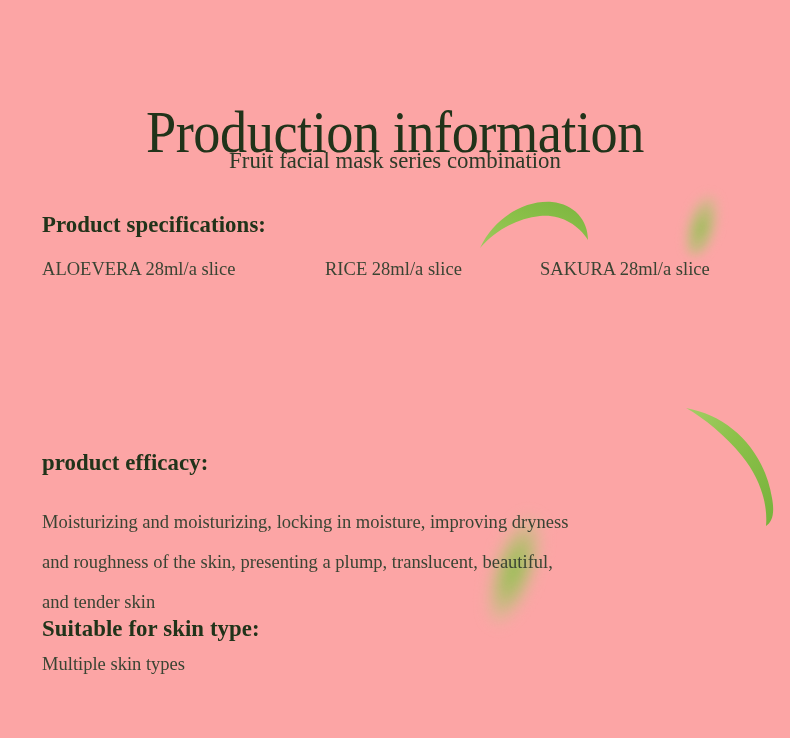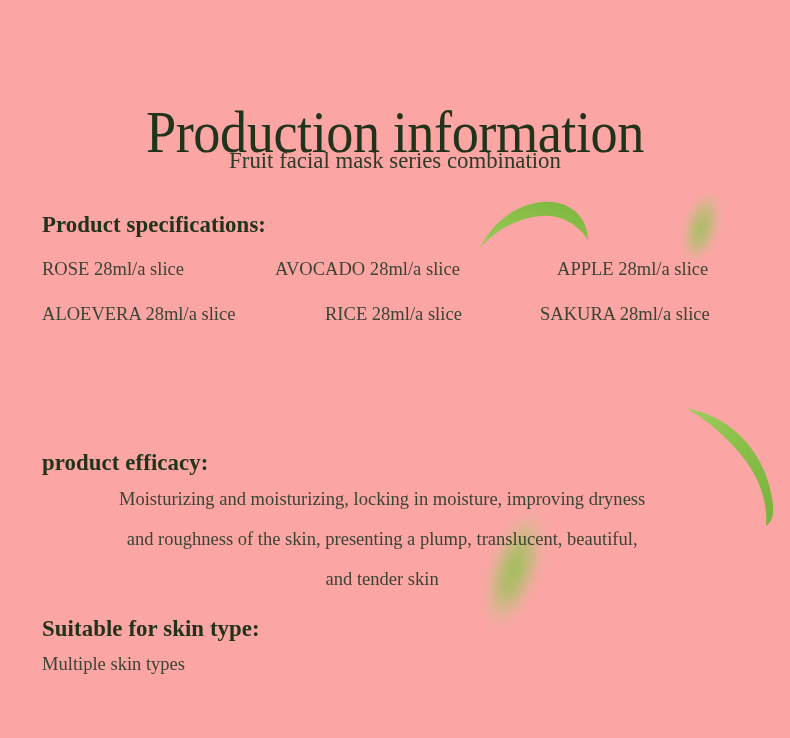--- a/index.html
+++ b/index.html
@@ -161,23 +161,22 @@
 
   
   .efficacy-heading {
     position: absolute;
     left: 42px;
     top: 449px;
   }
   .efficacy-body {
     position: absolute;
     left: 42px;
-    top: 488px;
+    top: 511px;
     width: 716px;
-    text-align: center;
   }
   .efficacy-line {
     height: 40px;
     white-space: nowrap;
   }
 
   
   .skin-heading {
     position: absolute;
     left: 42px;
@@ -231,25 +230,20 @@
   <div class="content">
 
     <h1 class="page-title">Production information</h1>
 
     <div class="page-subtitle">Fruit facial mask series combination</div>
 
     <div class="section-heading spec-heading">Product specifications:</div>
 
     <div class="spec-rows">
 
-      <div class="spec-row">
-        <span class="body-text spec-item" style="left:0px;">ROSE 28ml/a slice</span>
-        <span class="body-text spec-item" style="left:233px;">AVOCADO 28ml/a slice</span>
-        <span class="body-text spec-item" style="left:515px;">APPLE 28ml/a slice</span>
-      </div>
 
 
       <div class="spec-row">
         <span class="body-text spec-item" style="left:0px;">ALOEVERA 28ml/a slice</span>
         <span class="body-text spec-item" style="left:283px;">RICE 28ml/a slice</span>
         <span class="body-text spec-item" style="left:498px;">SAKURA 28ml/a slice</span>
       </div>
 
 
     </div>

